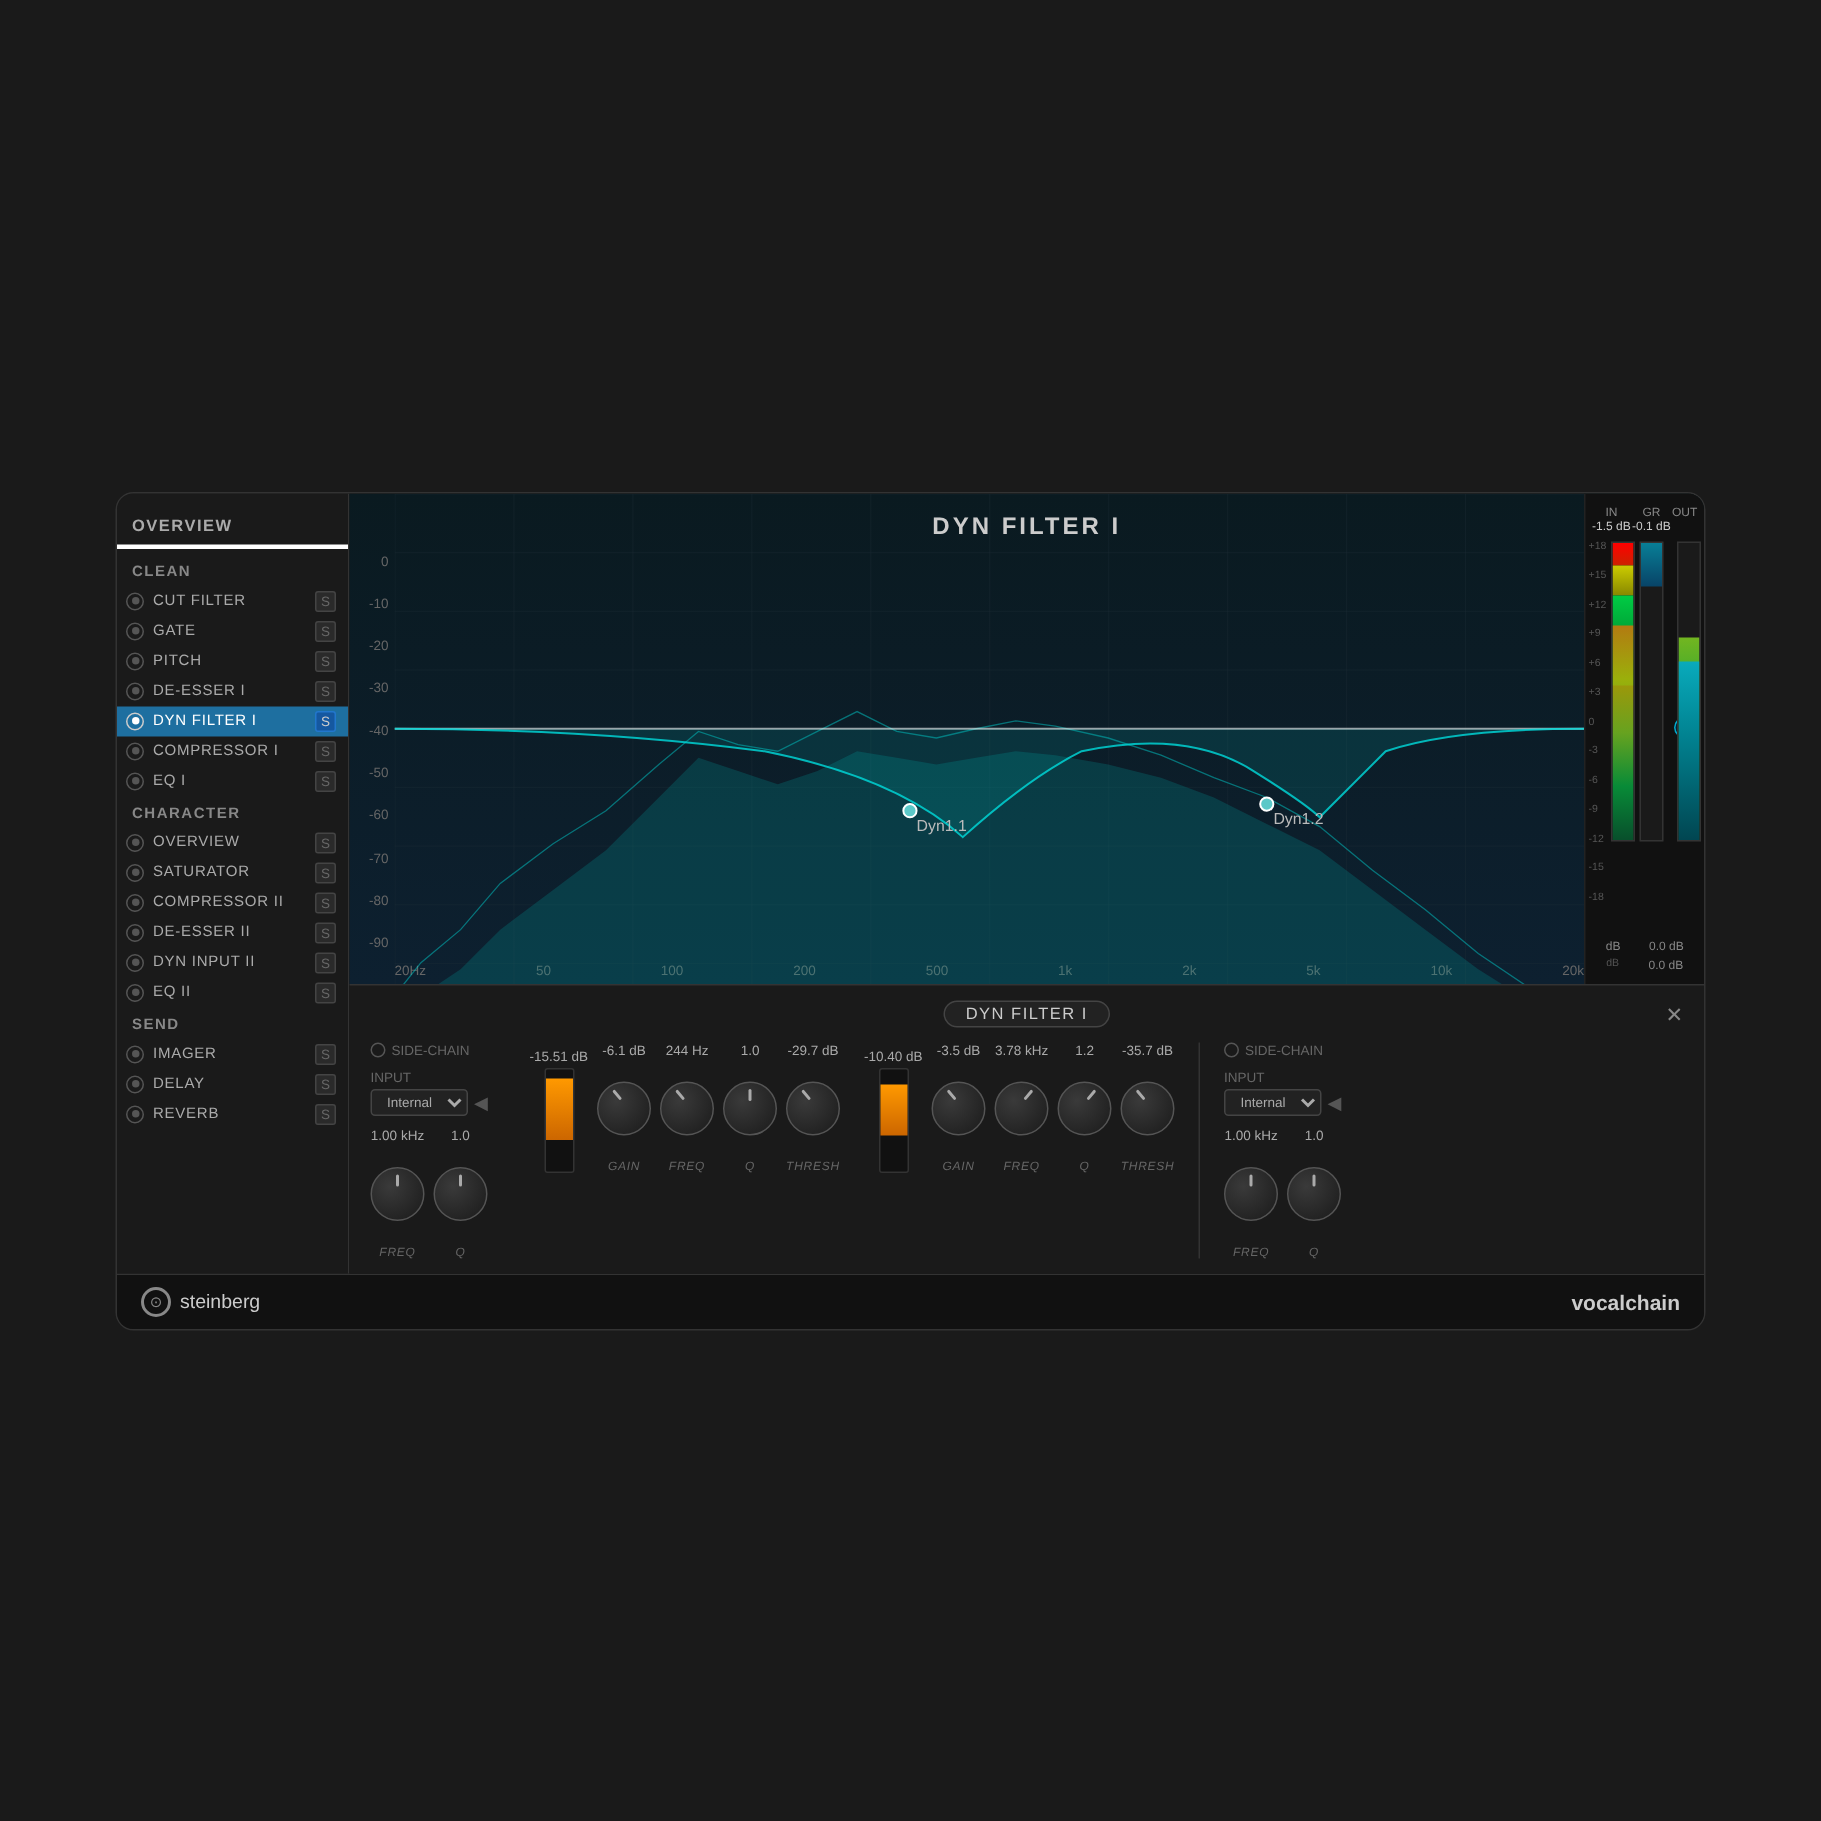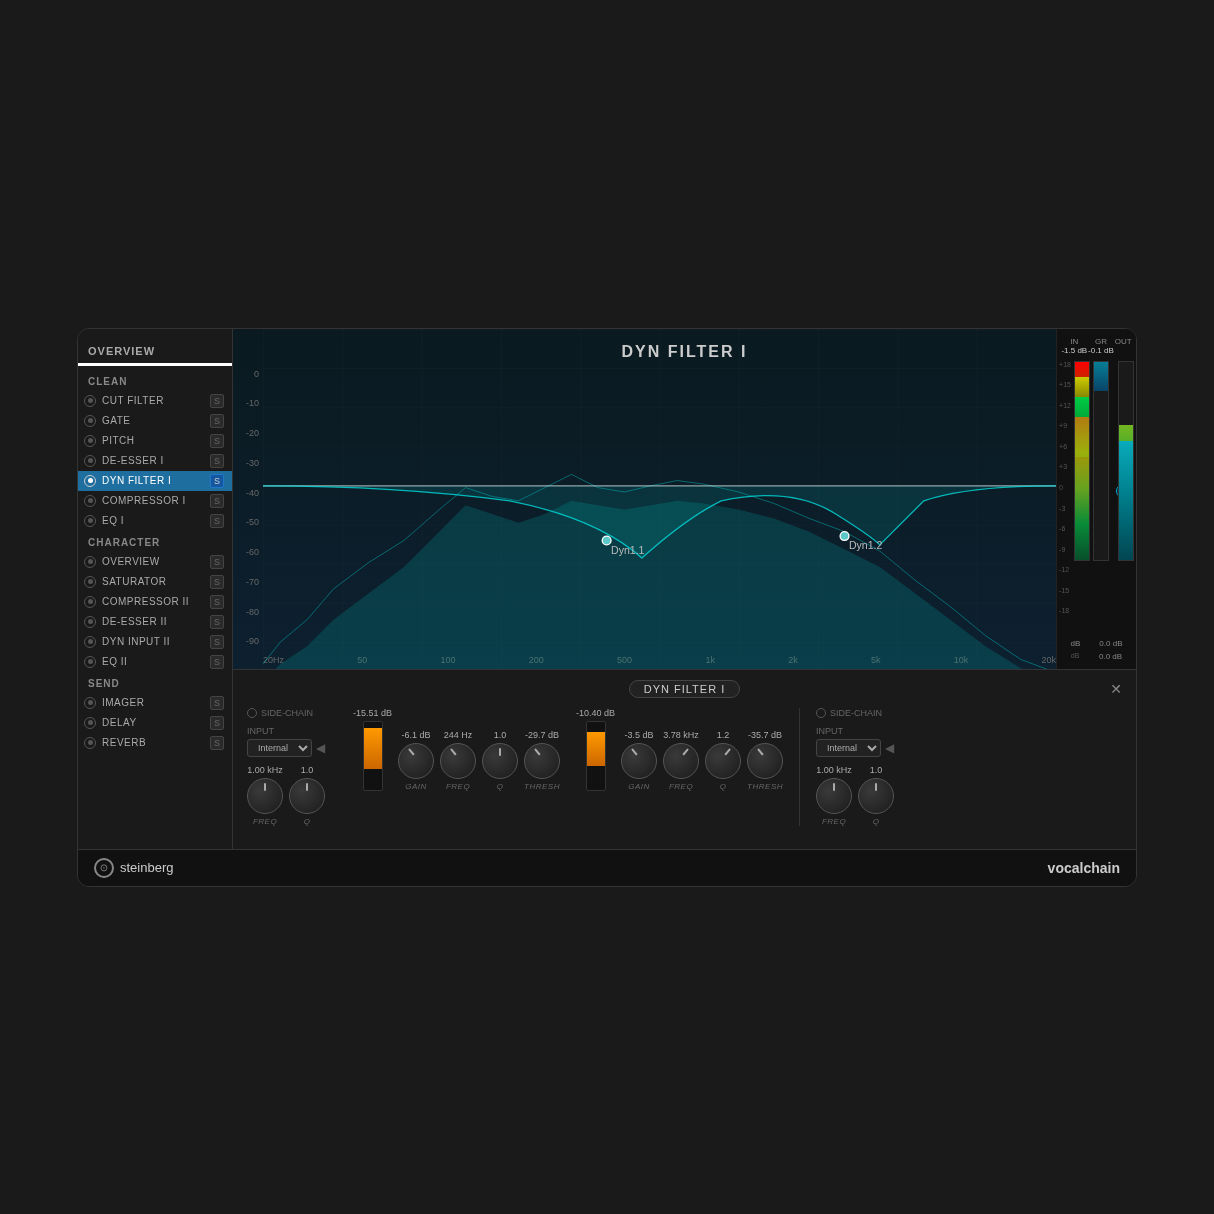--- a/index.html
+++ b/index.html
@@ -229,21 +229,21 @@
       border: 1px solid #444;
       color: #aaa;
       font-size: 9px;
       padding: 2px 6px;
       border-radius: 3px;
     }
     .knob-group {
       display: flex;
       flex-direction: column;
       align-items: center;
-      gap: 3px;
+      gap: 16px;
     }
     .knob-value {
       color: #aaa;
       font-size: 9px;
     }
     .knob {
       width: 36px;
       height: 36px;
       border-radius: 50%;
       background: radial-gradient(circle at 35% 35%, #3a3a3a, #1a1a1a);

